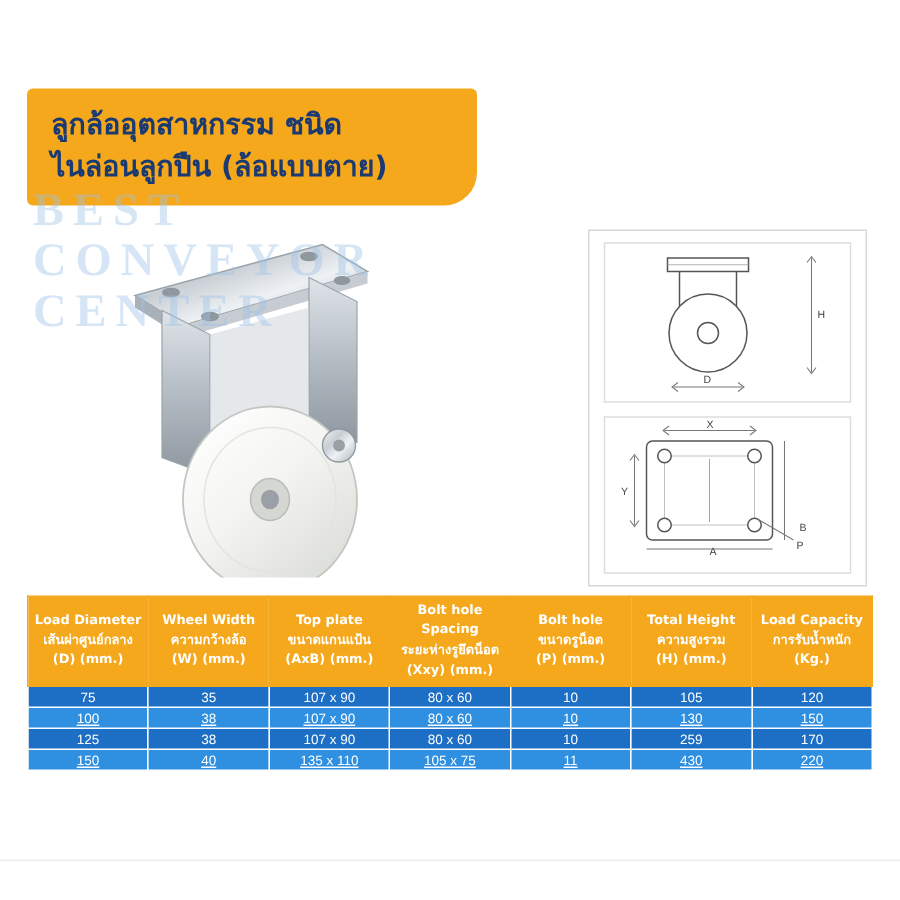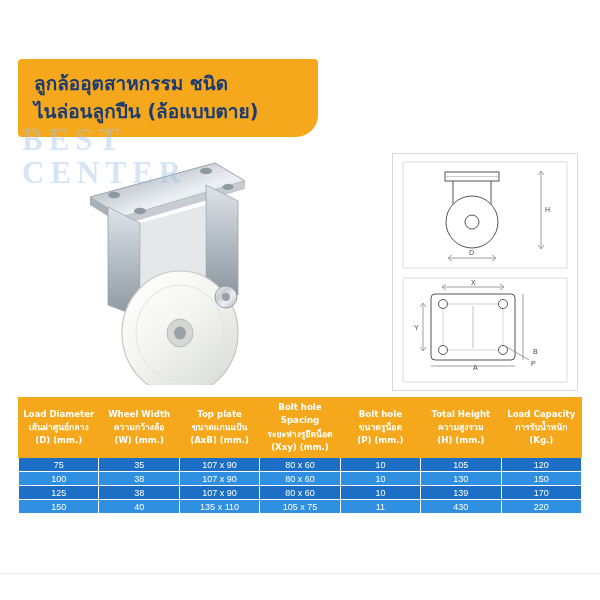--- a/index.html
+++ b/index.html
@@ -97,21 +97,21 @@
     font-size: 8.6px;
     display: block;
   }
   .table tbody td {
     color: #ffffff;
     font-size: 9px;
     height: 14px;
     border-color: #ffffff;
   }
   .row-a td { background: #1c6fc4; }
-  .row-b td { background: #2f8fe0; }
+  .row-b td { background: #2f8fe0; text-decoration: underline; }
 
   
   .footer {
     position: absolute;
     left: 0; top: 528px;
     width: 600px; height: 72px;
     background: #ffffff;
     border-top: 1px solid #ececec;
   }
 </style>
@@ -166,20 +166,21 @@
       <ellipse cx="150" cy="188" rx="13" ry="14" fill="#d5d8d2" stroke="#b9bcb6" stroke-width="1"></ellipse>
       <ellipse cx="150" cy="188" rx="6" ry="6.5" fill="#9aa0a6"></ellipse>
 
       <ellipse cx="196" cy="152" rx="11" ry="11" fill="url(#metal)" stroke="#8f979f" stroke-width="0.9"></ellipse>
       <ellipse cx="196" cy="152" rx="4" ry="4" fill="#9aa0a6"></ellipse>
     </svg>
   </div>
 
   <div class="watermark">
     <div class="wm-text">BEST</div>
+    <div class="wm-text">CONVEYOR</div>
     <div class="wm-text">CENTER</div>
   </div>
 
   <div class="drawing">
     <svg width="184" height="236" viewBox="0 0 184 236">
 
       <rect x="10" y="8" width="164" height="106" fill="none" stroke="#dddddd" stroke-width="1"></rect>
 
       <rect x="52" y="18" width="54" height="9" fill="#ffffff" stroke="#555555" stroke-width="1"></rect>
       <line x1="52" y1="22.5" x2="106" y2="22.5" stroke="#999999" stroke-width="0.5"></line>
@@ -285,21 +286,21 @@
         <td>10</td>
         <td>130</td>
         <td>150</td>
       </tr>
       <tr class="row-a">
         <td>125</td>
         <td>38</td>
         <td>107 x 90</td>
         <td>80 x 60</td>
         <td>10</td>
-        <td>139</td>
+        <td>259</td>
         <td>170</td>
       </tr>
       <tr class="row-b">
         <td>150</td>
         <td>40</td>
         <td>135 x 110</td>
         <td>105 x 75</td>
         <td>11</td>
         <td>430</td>
         <td>220</td>

